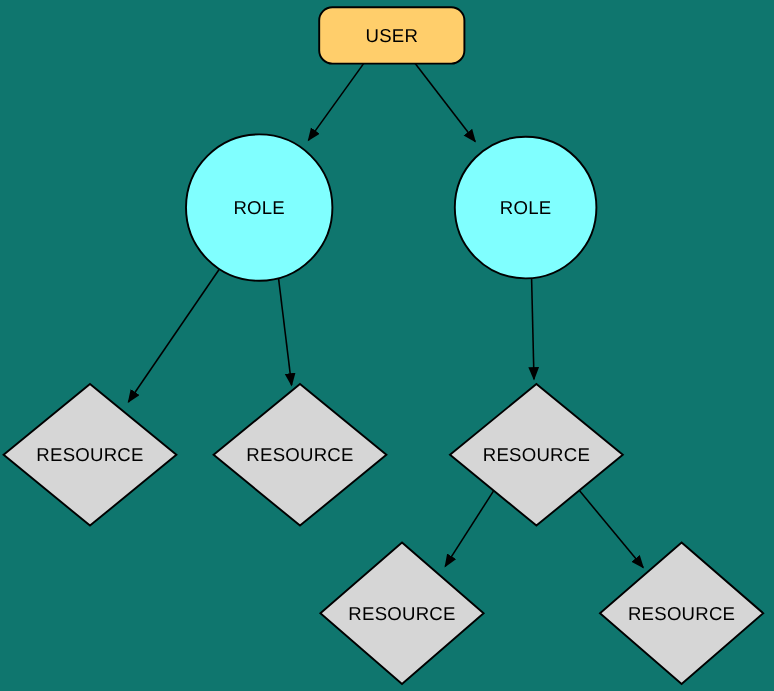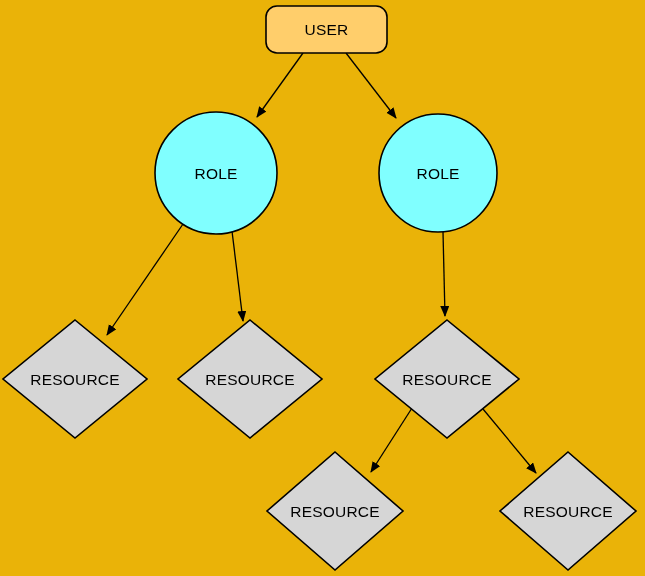--- a/index.html
+++ b/index.html
@@ -8,21 +8,21 @@
     background: #ffffff;
     width: 645px;
     height: 576px;
     overflow: hidden;
     font-family: "Liberation Sans", sans-serif;
   }
   .stage {
     position: relative;
     width: 645px;
     height: 576px;
-    background: #eab308;
+    background: #0f766e;
   }
   svg { display: block; }
   .node-shape {
     stroke: #000000;
     stroke-width: 1.6;
   }
   .edge {
     stroke-width: 1.3;
     fill: none;
   }

